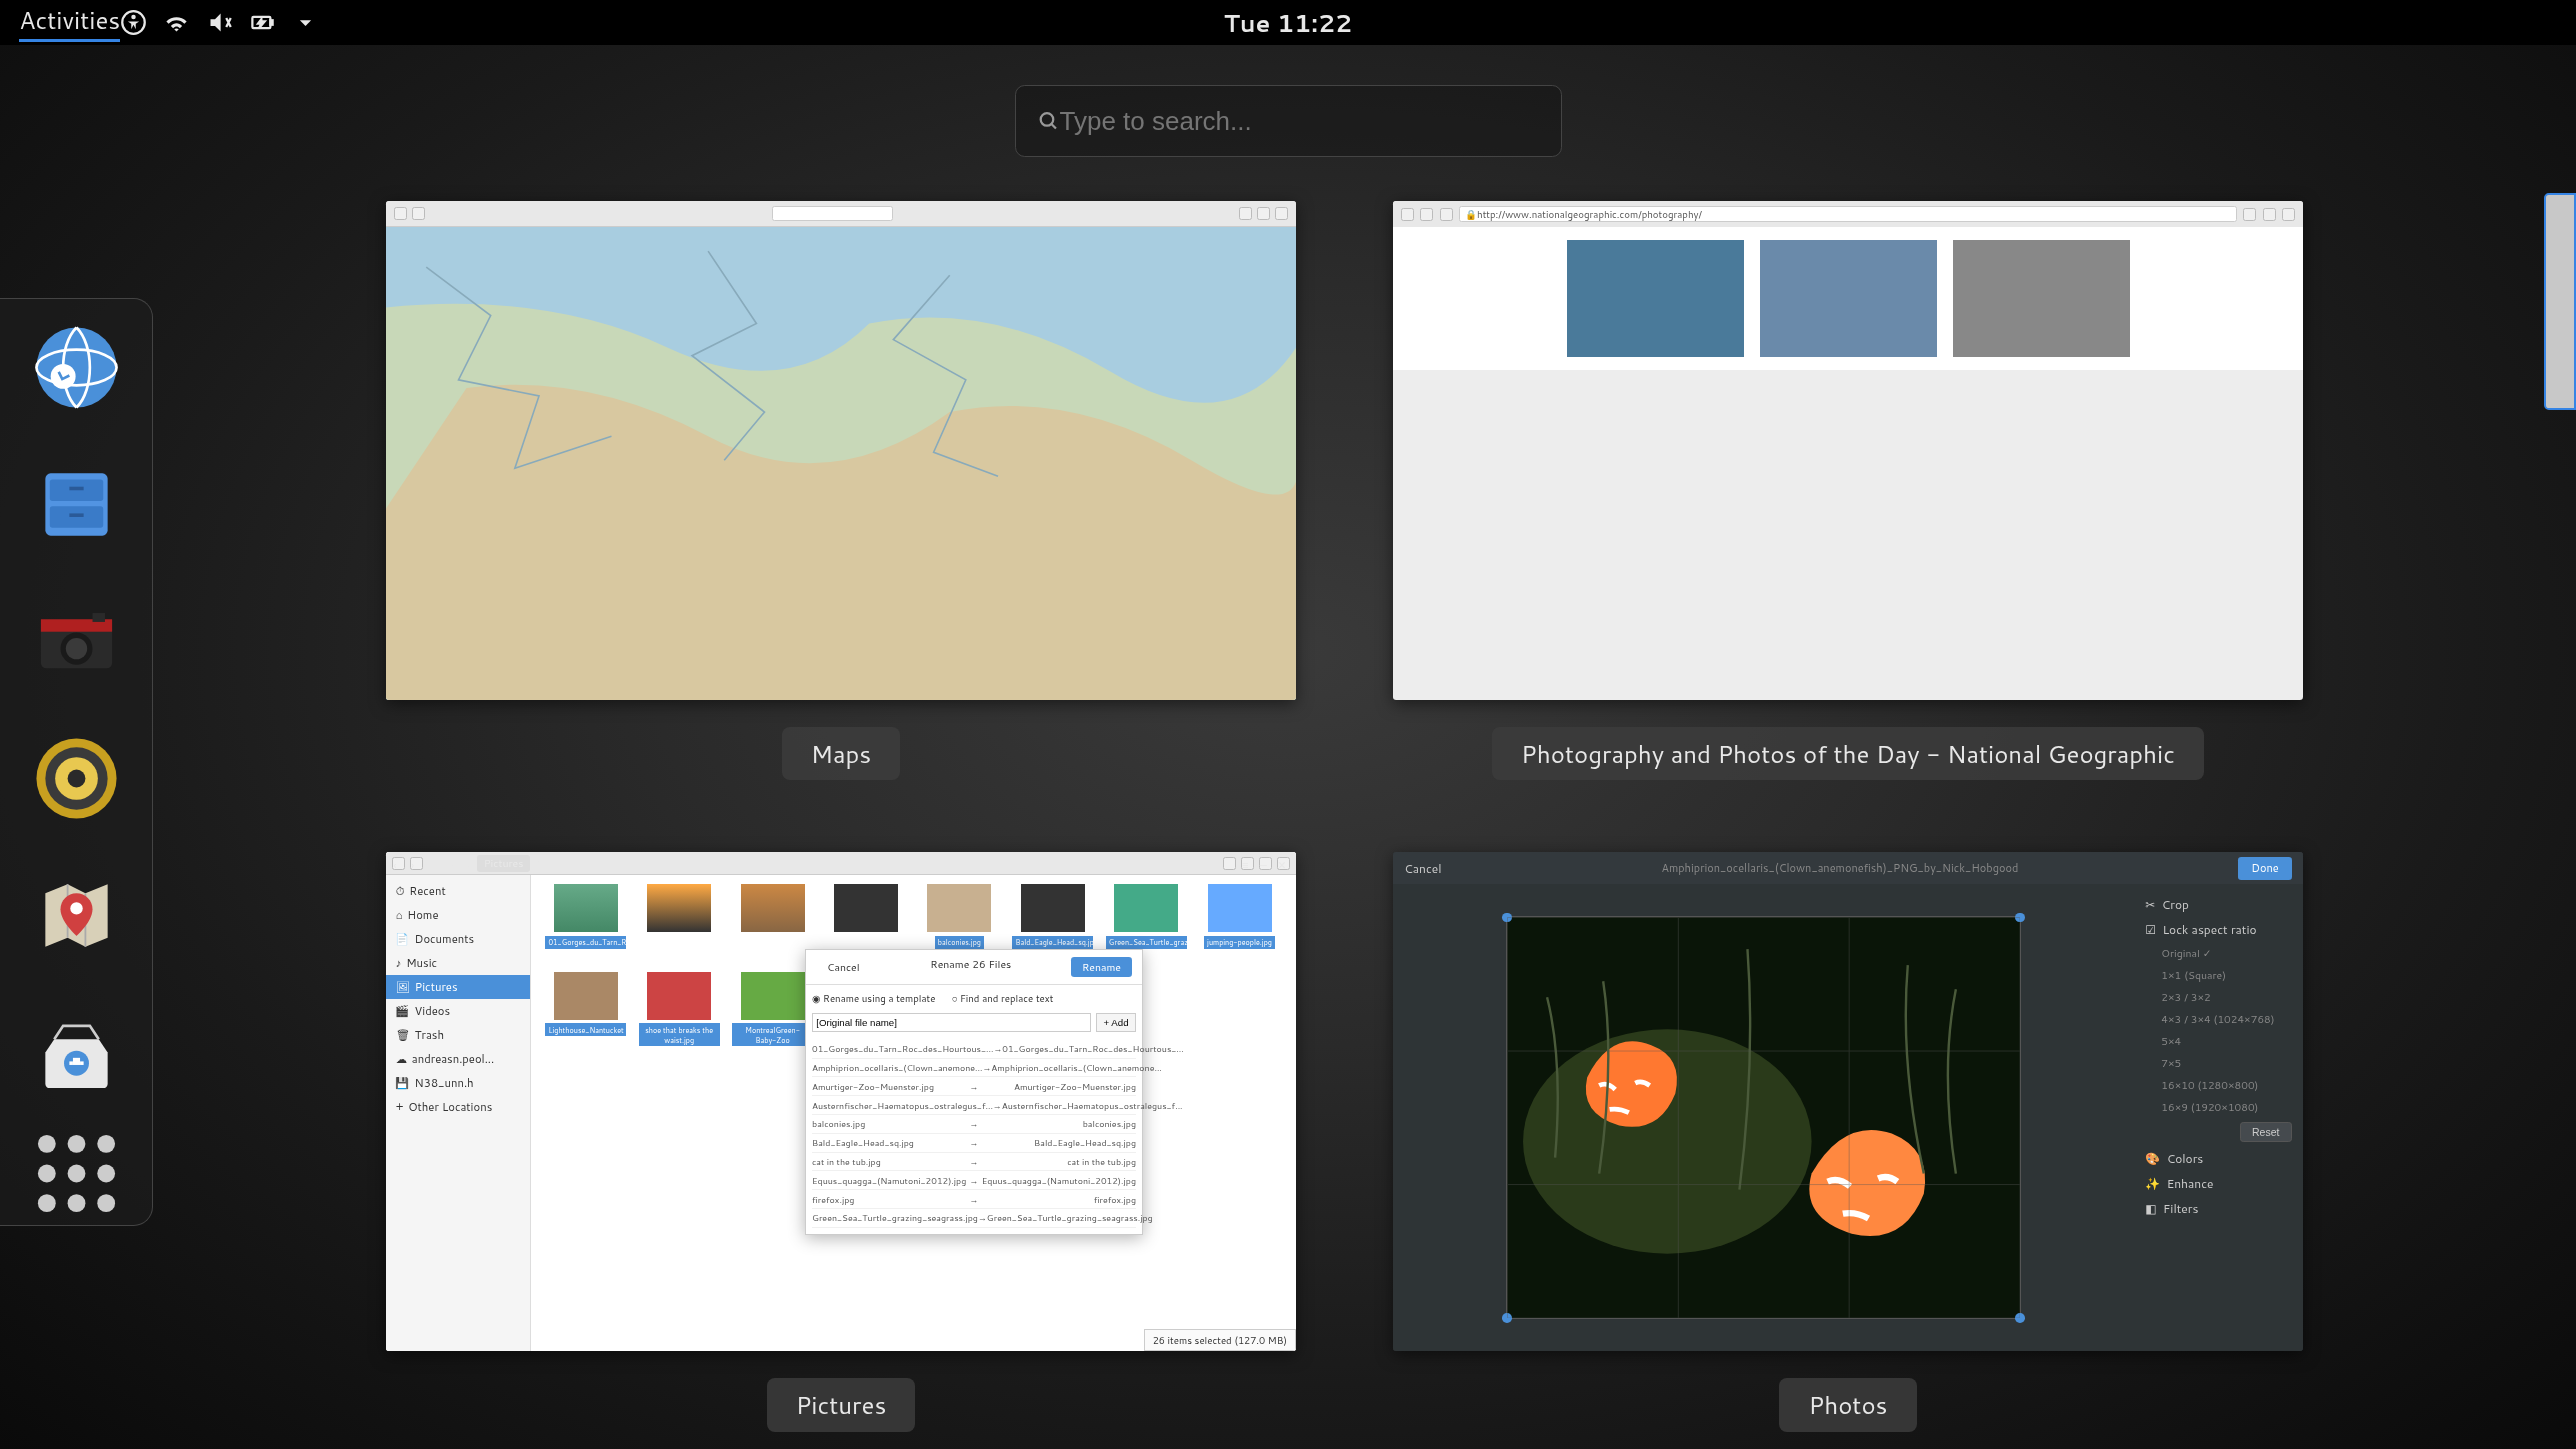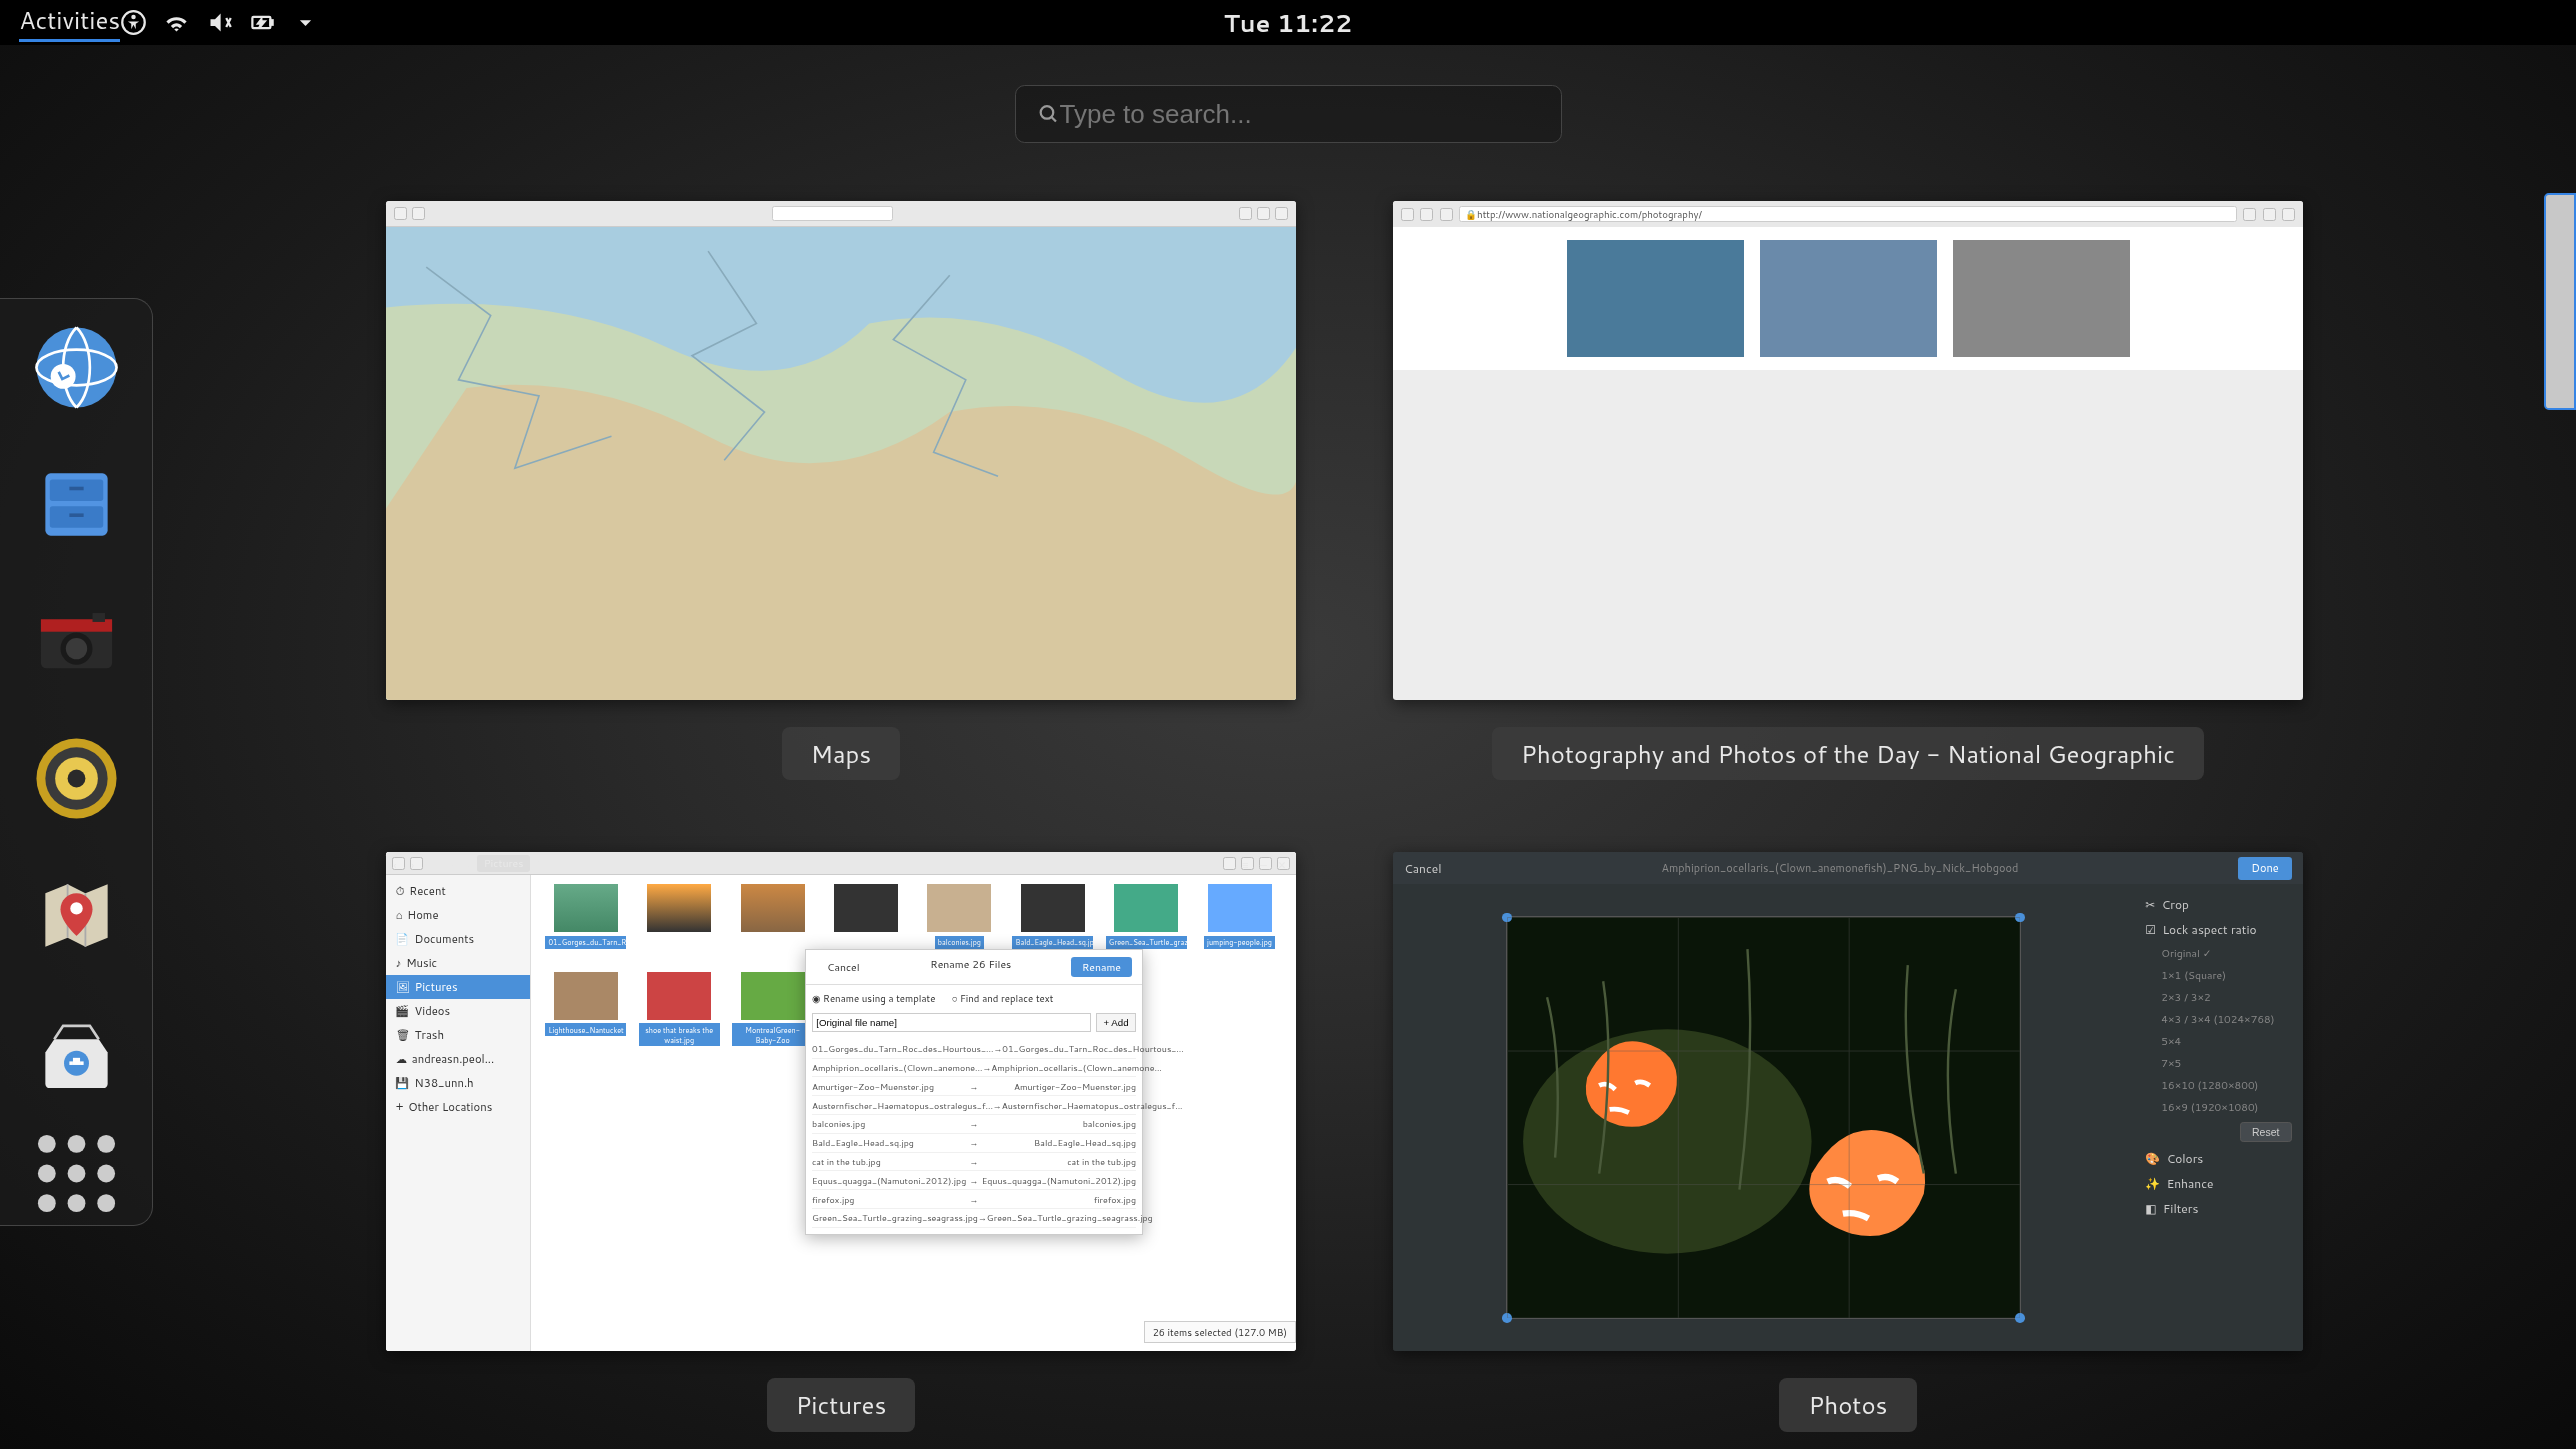--- a/index.html
+++ b/index.html
@@ -12,21 +12,21 @@
 .topbar {
   height: 45px; background: #000; display: flex; align-items: center;
   justify-content: flex-start; padding: 0 19.3px; font-size: 24px;
 }
 .topbar .activities { border-bottom: 3.2px solid #3584e4; padding-bottom: 1.6px; }
 .topbar .center { position: absolute; left: 50%; transform: translateX(-50%); font-weight: 600; }
 .topbar .right { display: flex; gap: 16px; align-items: center; }
 .topbar .right svg { width: 27px; height: 27px; }
 .search-wrap { display: flex; justify-content: center; margin-top: 40px; }
 .search {
-  width: 547px; height: 58px; border: 1.6px solid #444; border-radius: 9.7px;
+  width: 547px; height: 72px; border: 1.6px solid #444; border-radius: 9.7px;
   display: flex; align-items: center; padding: 0 22.5px; gap: 0;
   background: rgba(0,0,0,0.2);
 }
 .search input {
   background: transparent; border: none; color: #aaa; font-size: 26px;
   outline: none; width: 100%;
 }
 .dock {
   position: absolute; left: 0; top: 298px; width: 153px;
   background: rgba(30,30,30,0.6); border: 0.8px solid #444; border-left: none;
@@ -85,21 +85,21 @@
 .photos-wrap { height:100%; background:#2e3436; color:#ccc; display:flex; flex-direction:column;}
 .photos-hdr { height:32px; display:flex; justify-content:space-between; align-items:center; padding:0 11.3px; font-size:12px; background:#33393d;}
 .photos-hdr .done { background:#4a90d9; color:#fff; padding:3.2px 13px; border-radius:3.2px; font-size:11px;}
 .photos-body { flex:1; display:flex;}
 .photos-img { flex:1; display:flex; align-items:center; justify-content:center; position: relative;}
 .photos-canvas { width:515px; height:403px; background: radial-gradient(circle at 30% 40%, #ff8c42 0%, #ff6b1a 18%, #1a2a1a 40%, #0a1a0a 70%); position:relative; border:0.8px solid #555;}
 .crop-handle { position:absolute; width:9.7px; height:9.7px; background:#4a90d9; border-radius:50%;}
 .photos-panel { width:169px; padding:11.3px; font-size:12px; display:flex; flex-direction:column; gap:8px;}
 .photos-panel-item { display:flex; gap:6.4px; align-items:center;}
 .photos-panel-sub { font-size:10.5px; color:#888; padding-left:16px;}
-.files-status { position:absolute; bottom:8px; right:0; padding:3.2px 8px; font-size:9.7px; border:0.8px solid #ccc; background:#fafafa;}
+.files-status { position:absolute; bottom:0; right:0; padding:3.2px 8px; font-size:9.7px; border:0.8px solid #ccc; background:#fafafa;}
 .tb-btn { width:13px; height:13px; border:0.8px solid #bbb; border-radius:2.4px; background:#f0f0f0;}
 </style>
 </head>
 <body>
 
 <div class="topbar">
   <span class="activities">Activities</span>
   <span class="center">Tue 11:22</span>
   <div class="right">
     <svg viewBox="0 0 24 24" fill="#e8e8e8">

